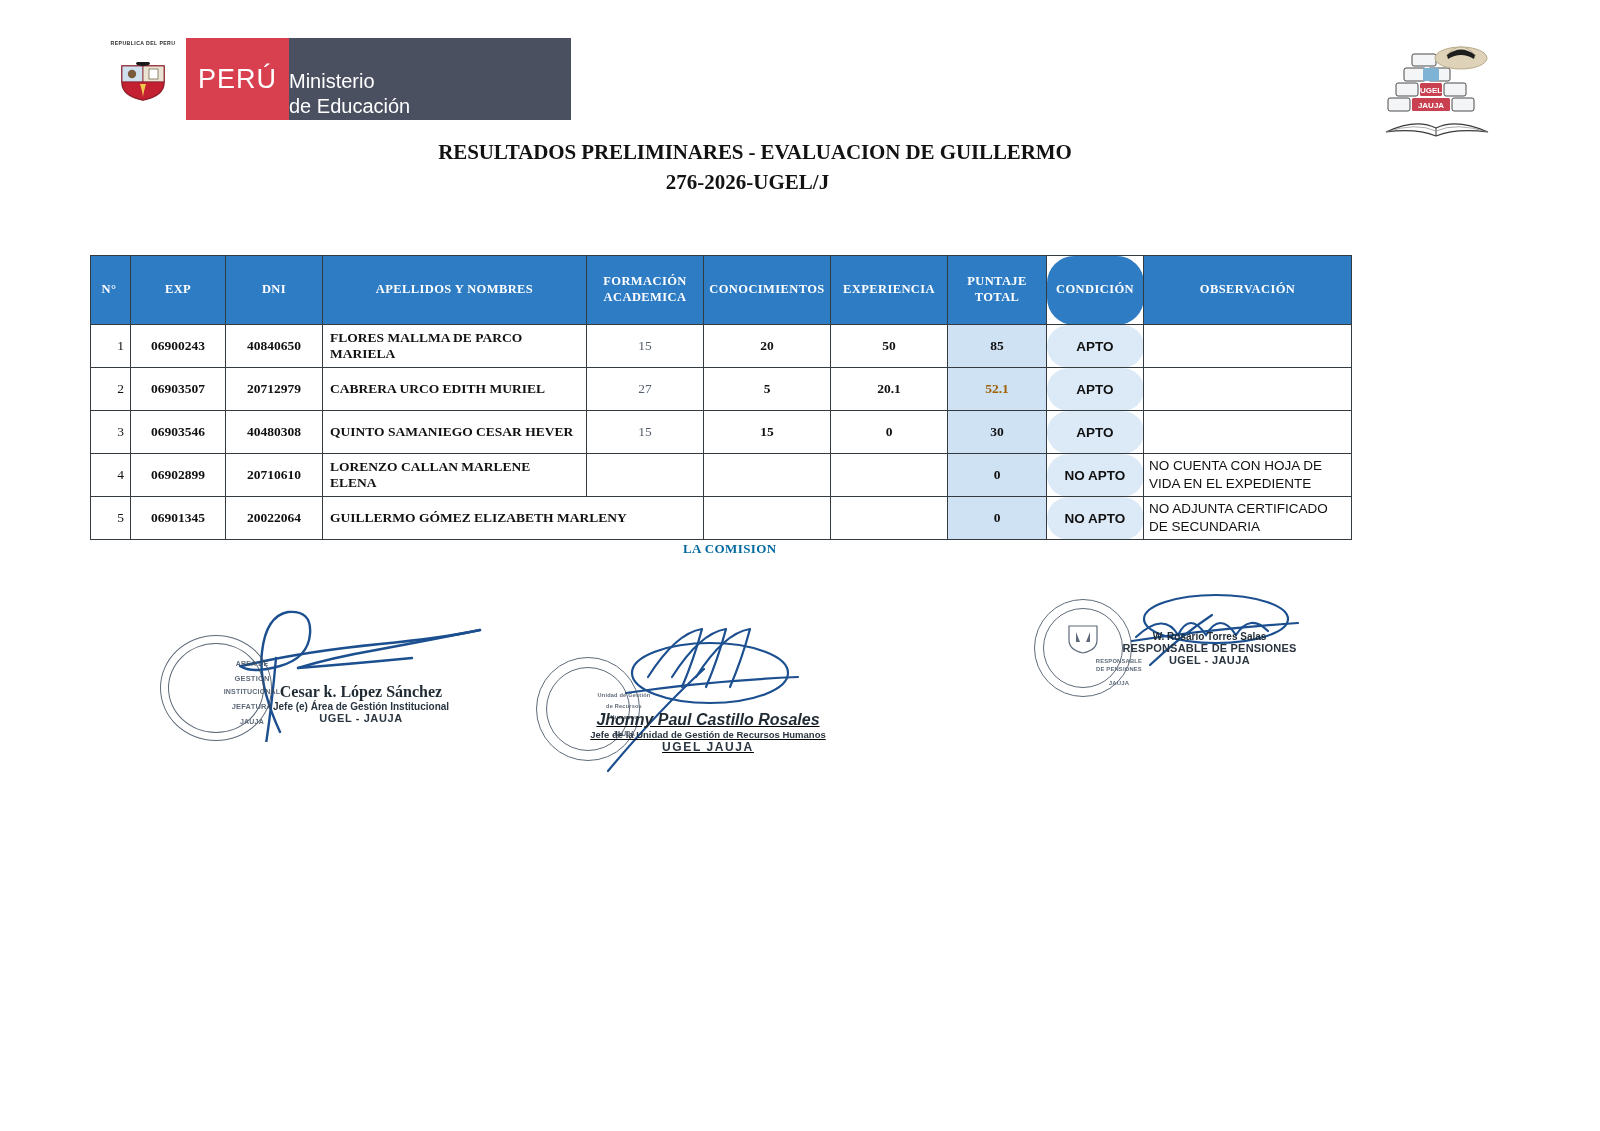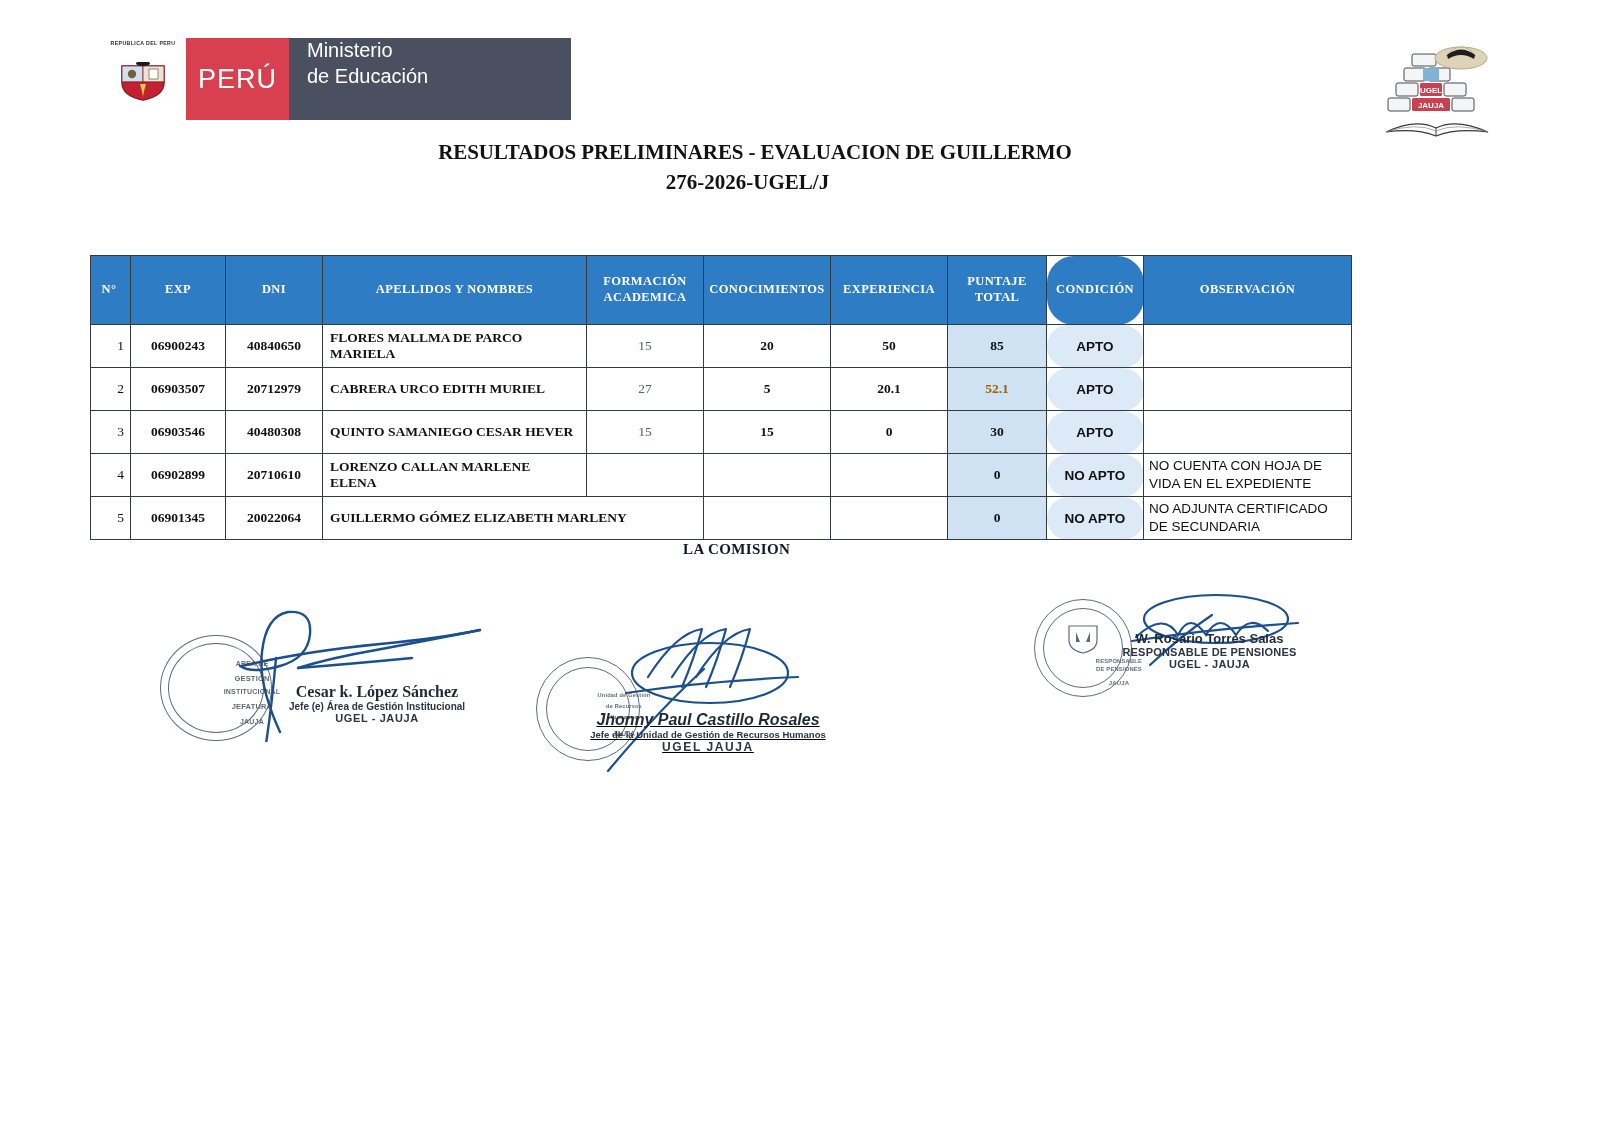--- a/index.html
+++ b/index.html
@@ -61,22 +61,21 @@
     color: #ffffff;
     font-family: "Liberation Sans", sans-serif;
     font-size: 27px;
     letter-spacing: 1px;
   }
   .minedu-box {
     width: 282px;
     background: #4a5060;
     display: flex;
     flex-direction: column;
-    justify-content: flex-start;
-    padding-left: 18px;
+    justify-content: flex-end;
     box-sizing: border-box;
     flex: 0 0 auto;
   }
   .minedu-box span {
     color: #ffffff;
     font-family: "Liberation Sans", sans-serif;
     font-size: 20px;
     line-height: 1.28;
   }
 
@@ -170,24 +169,24 @@
                   font-family: "Liberation Sans", sans-serif; font-size: 12.5px; font-weight: bold; border-radius: 27px; }
   .c-obs        { width: 197px; text-align: left;
                   font-family: "Liberation Sans", sans-serif; font-size: 11.5px;
                   line-height: 1.32; padding: 3px 5px !important; }
 
   
   .la-comision {
     position: absolute;
     left: 683px;
     top: 541px;
-    font-size: 15px;
+    font-size: 13px;
     font-weight: bold;
     letter-spacing: 0.4px;
-    color: #0f172a;
+    color: #0369a1;
   }
   .sig-block {
     position: absolute;
     text-align: center;
   }
   .sig-1 { left: 150px; top: 600px; width: 360px; }
   .sig-2 { left: 528px; top: 625px; width: 300px; }
   .sig-3 { left: 1020px; top: 585px; width: 290px; }
 
   .sig-name {
@@ -198,21 +197,21 @@
   .sig-role, .sig-org {
     font-family: "Liberation Sans", sans-serif;
     color: #2a3540;
   }
   .s1-name { font-size: 16px; font-family: "Liberation Serif", serif; }
   .s1-role { font-size: 10px; font-weight: bold; }
   .s1-org  { font-size: 11px; font-weight: bold; letter-spacing: 0.6px; }
   .s2-name { font-size: 16px; font-style: italic; }
   .s2-role { font-size: 9.5px; font-weight: bold; }
   .s2-org  { font-size: 12px; font-weight: bold; letter-spacing: 1.6px; }
-  .s3-name { font-size: 13px; }
+  .s3-name { font-size: 10px; }
   .s3-role { font-size: 11px; font-weight: bold; letter-spacing: 0.2px; }
   .s3-org  { font-size: 11px; font-weight: bold; letter-spacing: 0.4px; }
 
   .stamp-round {
     position: absolute;
     border-radius: 50%;
     border: 1.6px solid #3b4a5c;
     opacity: 0.82;
   }
   .stamp-inner-ring {
@@ -388,21 +387,21 @@
     </g>
   </svg>
   <div class="stamp-round" style="left:10px;top:35px;width:110px;height:104px;">
     <div class="stamp-inner-ring" style="left:7px;top:7px;right:7px;bottom:7px;"></div>
     <div class="stamp-text" style="top:24px;font-size:7px;">AREA DE</div>
     <div class="stamp-text" style="top:38px;font-size:7.5px;">GESTIÓN</div>
     <div class="stamp-text" style="top:52px;font-size:7px;">INSTITUCIONAL</div>
     <div class="stamp-text" style="top:66px;font-size:7.5px;">JEFATURA</div>
     <div class="stamp-text" style="top:82px;font-size:7px;">JAUJA</div>
   </div>
-  <div style="position:absolute;left:92px;top:83px;width:270px;text-align:center;">
+  <div style="position:absolute;left:76px;top:83px;width:270px;text-align:center;">
     <div class="sig-name s1-name">Cesar k. López Sánchez</div>
     <div class="sig-role s1-role">Jefe (e) Área de Gestión Institucional</div>
     <div class="sig-org s1-org">UGEL - JAUJA</div>
   </div>
 </div>
 
 <div class="sig-block sig-2">
   <svg class="scribble" style="left:70px;top:-10px;" width="230" height="160" viewBox="0 0 230 160">
     <g fill="none" stroke="#1b4f8f" stroke-width="2.2" stroke-linecap="round">
       <ellipse cx="112" cy="58" rx="78" ry="30"></ellipse>

